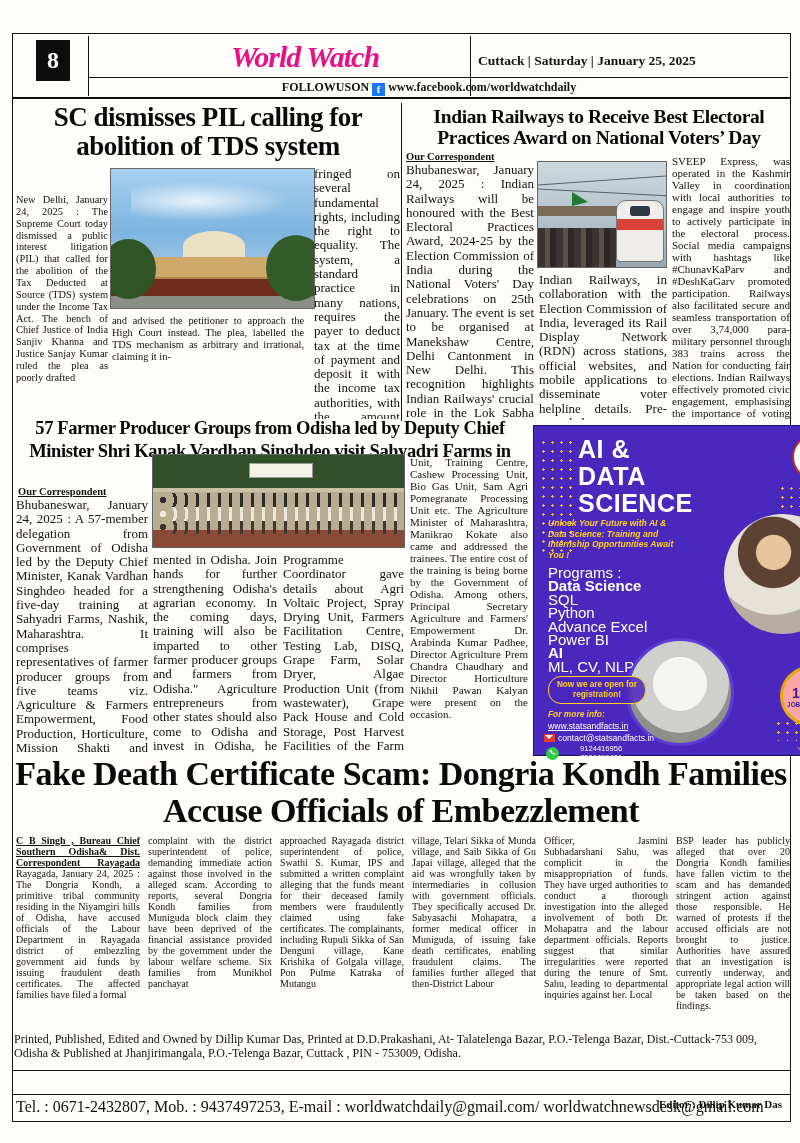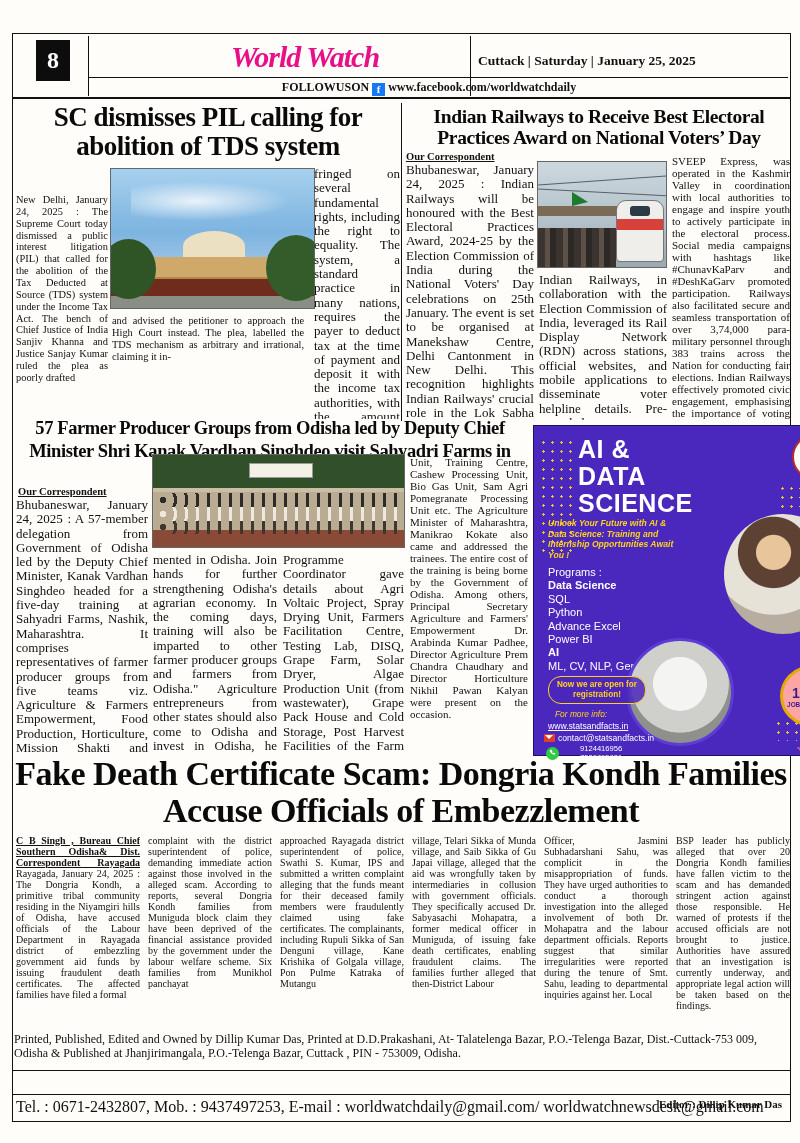--- a/index.html
+++ b/index.html
@@ -70,29 +70,29 @@
              background:repeating-radial-gradient(circle at 6px 6px,#41372f 0 3px,transparent 3px 11px); }
 
   
   .ad { position:absolute; left:533px; top:425px; width:316px; height:331px; background:#4a27bd; border:1px solid #1c1060;
         font-family:"Liberation Sans", sans-serif; color:#fff; }
   .ad-dots { position:absolute; background-image:radial-gradient(#ffd21f 1.1px, transparent 1.3px); background-size:9px 9px; opacity:.9; }
   .ad-title { position:absolute; left:44px; top:10px; font-weight:bold; font-size:25px; line-height:1.08; letter-spacing:.5px; }
   .ad-logo { position:absolute; right:10px; top:8px; width:46px; height:46px; border-radius:50%; background:#fdfdf8;
              border:2px solid #b92b27; display:flex; align-items:center; justify-content:center; }
   .ad-tag { position:absolute; left:14px; top:92px; width:135px; color:#ffd21c; font-style:italic; font-weight:bold; font-size:8.6px; line-height:1.25; }
-  .ad-progs { position:absolute; left:14px; top:140px; font-size:11px; line-height:13.4px; }
+  .ad-progs { position:absolute; left:14px; top:140px; font-size:15px; line-height:13.4px; }
   .ad-progs .b { font-weight:bold; }
   .ad-woman { position:absolute; right:6px; top:88px; width:118px; height:120px; border-radius:50%;
               background:radial-gradient(circle at 42% 32%,#e9c59b 0 16%,#5d4233 17% 33%,#e7e2d8 34% 58%,#b7aea1 59% 100%); }
   .ad-laptop { position:absolute; left:92px; top:212px; width:108px; height:108px; border-radius:50%; border:3px solid #5c3bd6;
                background:radial-gradient(circle at 50% 42%,#f4f4f2 0 34%,#cfcfcb 35% 62%,#8f8f8b 63% 100%); }
   .ad-pill { position:absolute; left:14px; top:250px; width:98px; border:1.6px solid #ffd21c; border-radius:13px;
              color:#ffd21c; font-weight:bold; font-size:8.2px; text-align:center; padding:3px 4px; line-height:1.2; background:rgba(74,39,189,.85); }
-  .ad-info { position:absolute; left:14px; top:283px; color:#ffd21c; font-style:italic; font-weight:normal; font-size:8.4px;margin-left:7px; }
+  .ad-info { position:absolute; left:14px; top:283px; color:#ffd21c; font-style:italic; font-weight:bold; font-size:8.4px; }
   .ad-site { position:absolute; left:14px; top:295px; font-size:8.6px; text-decoration:underline; }
   .ad-email { position:absolute; left:10px; top:307px; font-size:8.6px; display:flex; align-items:center; gap:3px; }
   .env { width:11px; height:8px; background:#e23c2e; position:relative; display:inline-block; }
   .env:before { content:""; position:absolute; left:1px; top:1px; border-left:4.5px solid transparent; border-right:4.5px solid transparent; border-top:4px solid #fff; }
   .ad-phone { position:absolute; left:12px; top:318px; display:flex; gap:21px; align-items:center; font-size:7.6px; line-height:1.25; }
   .wa { width:13px; height:13px; border-radius:50%; background:#2ecc40; display:flex; align-items:center; justify-content:center; }
   .ad-badge { position:absolute; right:8px; top:240px; width:60px; height:60px; border-radius:50%; background:#fca5a5;
               border:3px solid #e5a900; color:#3c1d8f; text-align:center; display:flex; flex-direction:column; justify-content:center; }
   .ad-badge .big { font-size:14px; font-weight:bold; }
   .ad-badge .sm { font-size:6.4px; font-weight:bold; }

